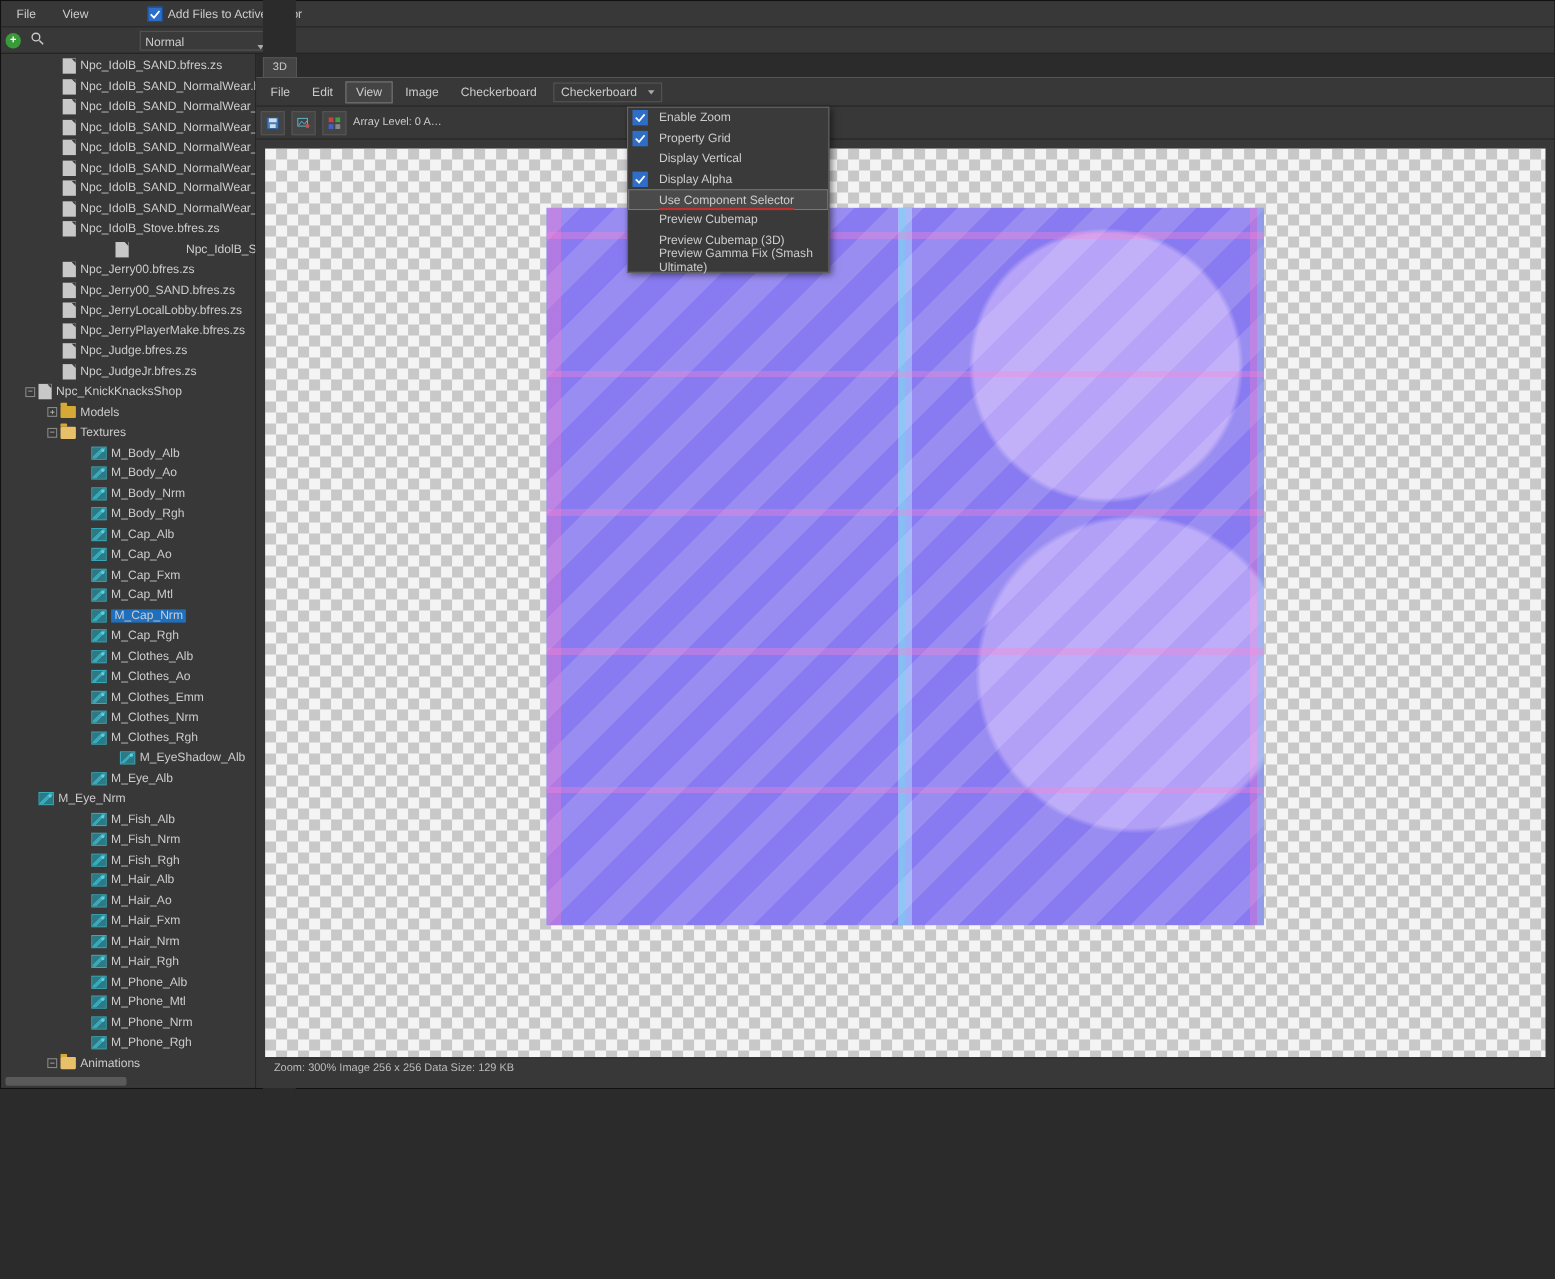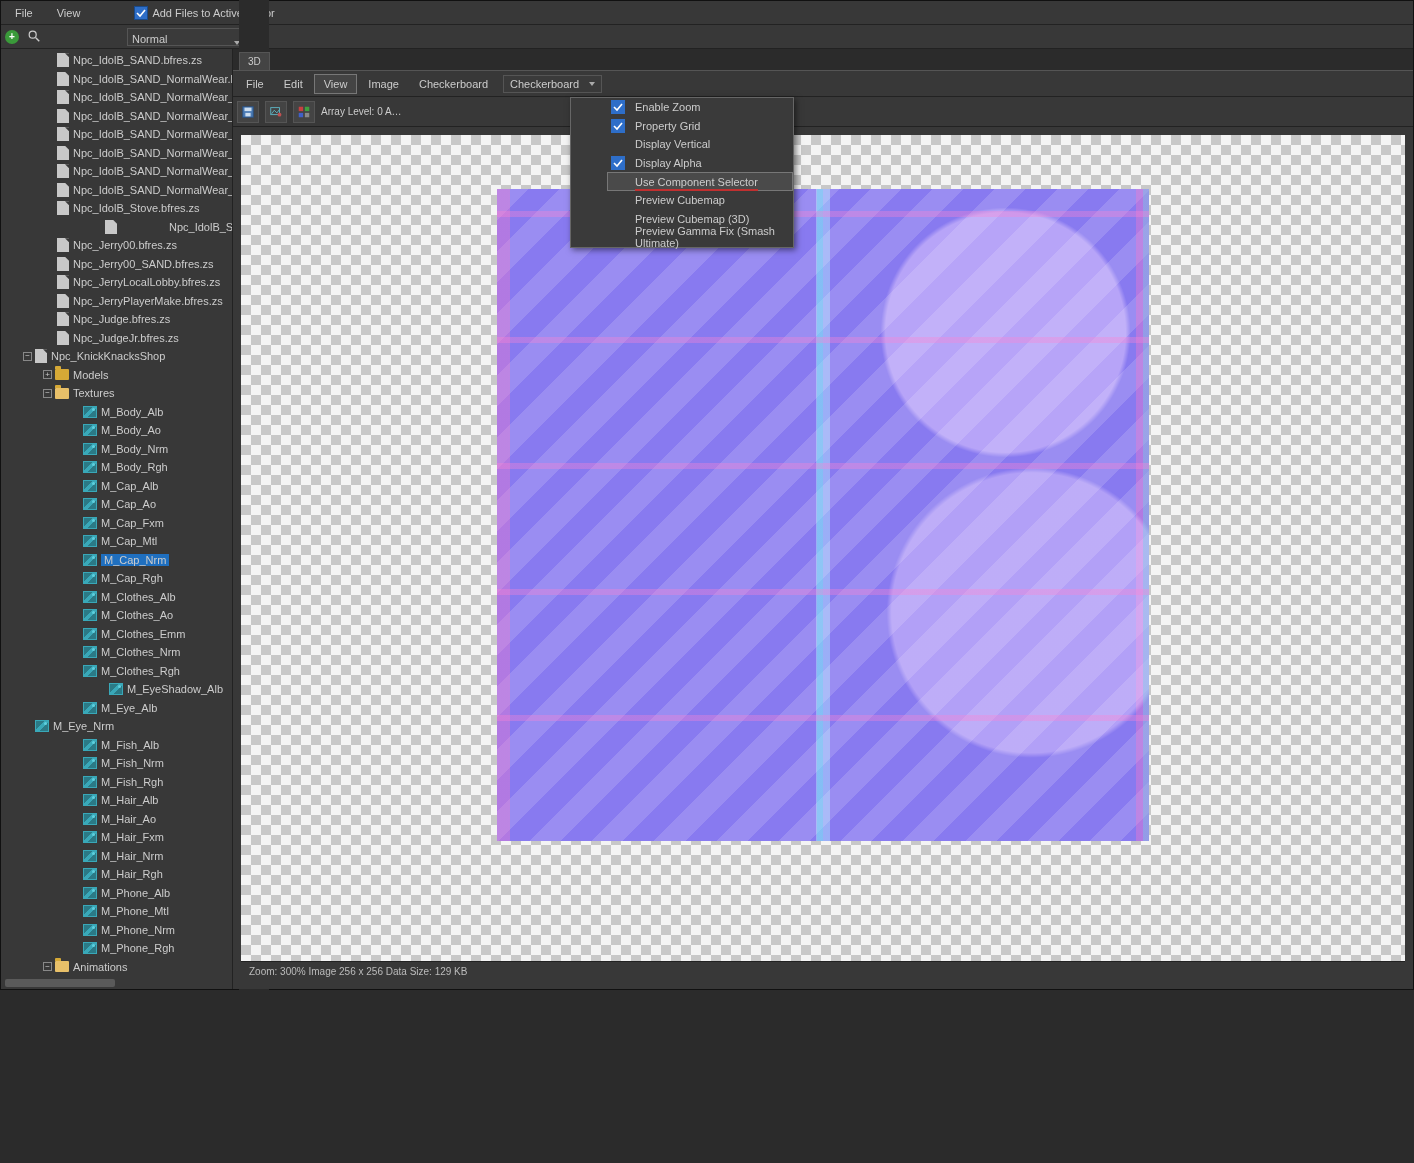--- a/index.html
+++ b/index.html
@@ -57,21 +57,21 @@
     radial-gradient(circle at 82% 65%, rgba(200,160,255,.45) 0 140px, transparent 145px),
     linear-gradient(90deg, transparent 0 49%, rgba(80,200,230,.5) 49% 51%, transparent 51% 100%);
   mix-blend-mode:screen; }
 .teximg::after { content:''; position:absolute; inset:0;
   background:
     repeating-linear-gradient(0deg, transparent 0 120px, rgba(255,130,210,.35) 120px 126px),
     repeating-linear-gradient(90deg, transparent 0 320px, rgba(90,220,240,.35) 320px 326px);
 }
 .statusbar { height:20px; background:#383838; border-top:1px solid #222; display:flex; align-items:center; padding:0 8px; font-size:10px; color:#bbb; }
 
-.ddmenu { position:absolute; left:337px; top:48px; width:224px; background:#3a3a3a; border:1px solid #666; box-shadow:2px 2px 6px rgba(0,0,0,.5); z-index:50;padding-left:36px; }
+.ddmenu { position:absolute; left:337px; top:48px; width:184px; background:#3a3a3a; border:1px solid #666; box-shadow:2px 2px 6px rgba(0,0,0,.5); z-index:50; }
 .ddmenu .mi { display:flex; align-items:center; height:18.6px; padding-left:28px; position:relative; cursor:default; }
 .ddmenu .mi.hl { background:#4a4a4a; box-shadow:inset 0 0 0 1px #777; }
 .ddmenu .mi .chkm { position:absolute; left:4px; top:2px; width:14px; height:14px; background:#2e6ec8; display:flex; align-items:center; justify-content:center; }
 .ddmenu .mi .chkm svg { width:10px;height:10px; }
 .ddmenu .mi.hl .underline { border-bottom:2px solid #c03030; padding-bottom:1px; }
 .divider { position:absolute; left:239px; top:0; bottom:0; width:30px; background:#2b2b2b; }
 .hscroll { position:absolute; left:4px; bottom:2px; width:110px; height:8px; background:#5a5a5a; border-radius:2px; }
 </style>
 </head>
 <body>

